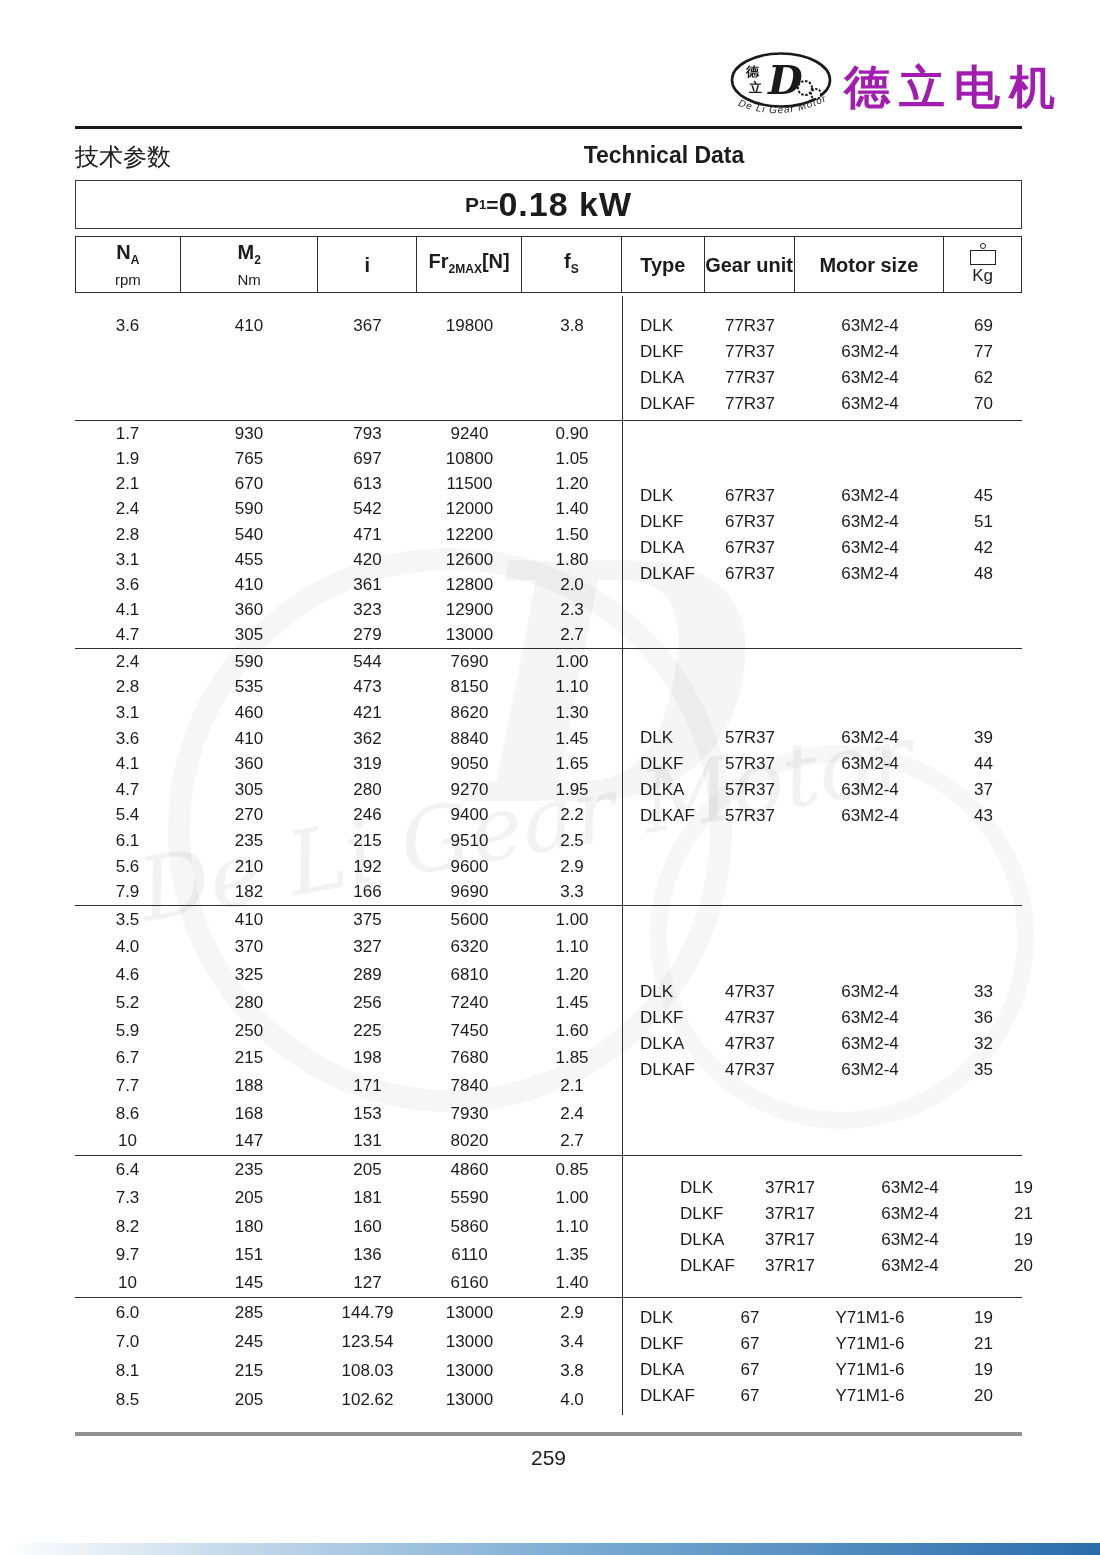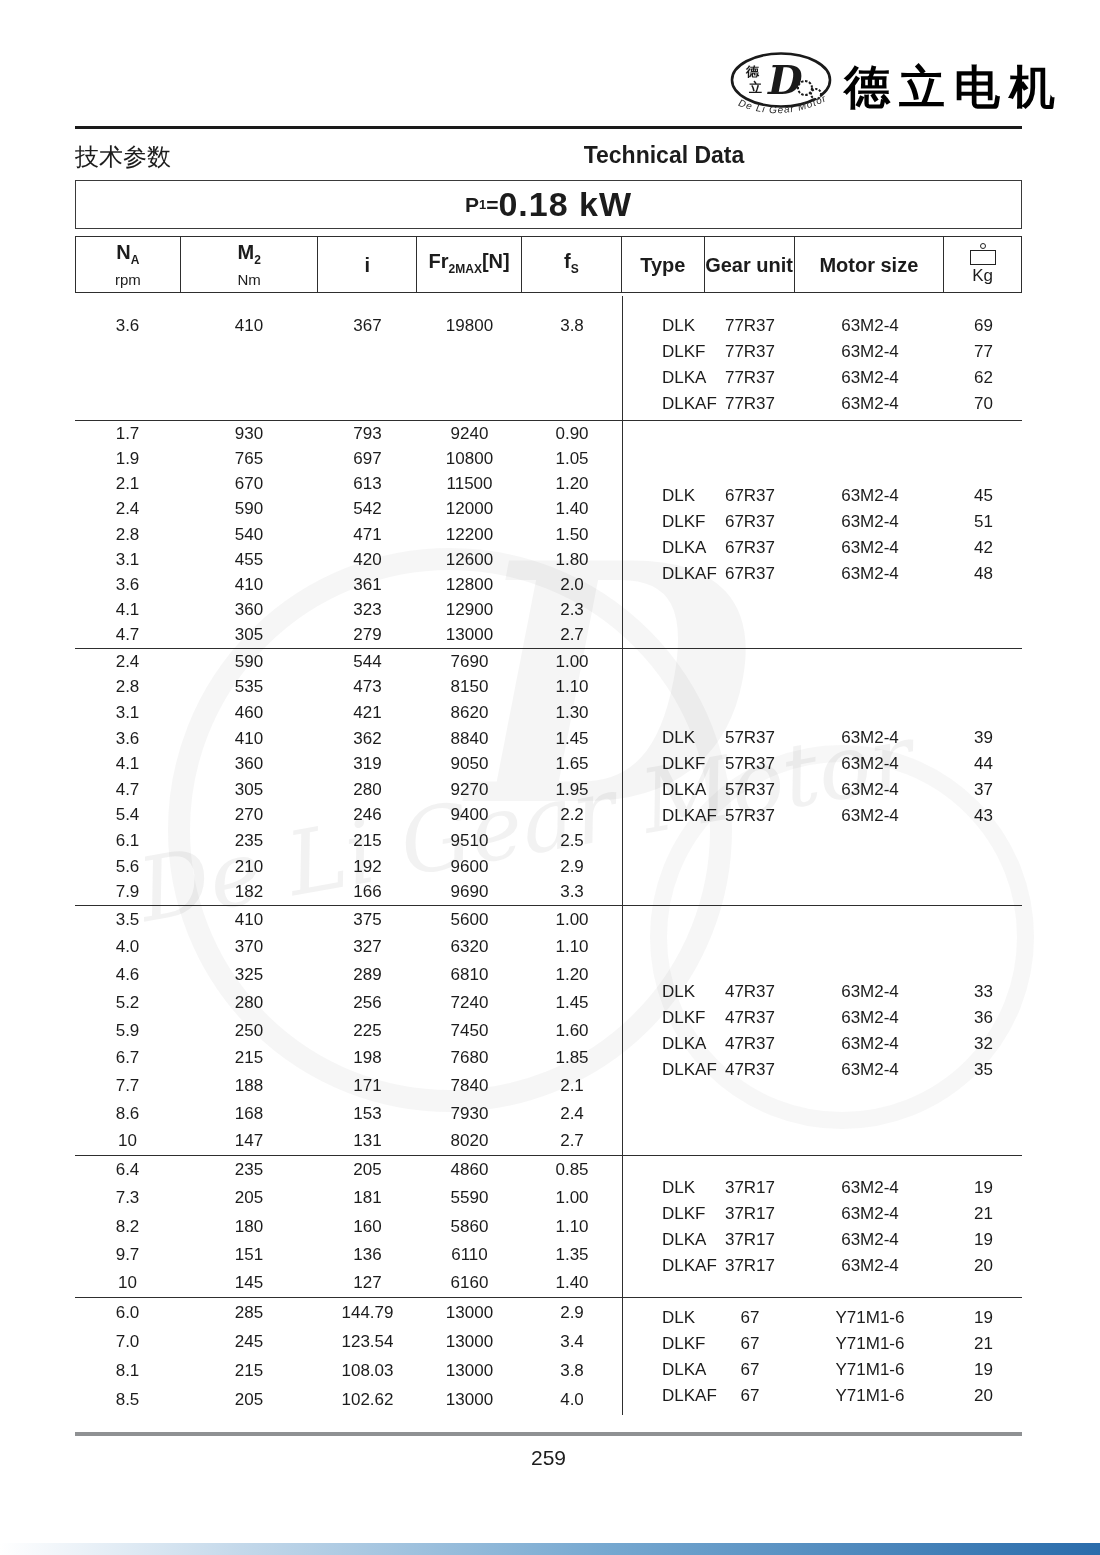--- a/index.html
+++ b/index.html
@@ -3,21 +3,21 @@
 <meta charset="utf-8">
 <style>
   html,body{margin:0;padding:0;background:#e9e9e9;}
   #page{
     position:relative;width:1100px;height:1555px;margin:0 auto;background:#ffffff;
     font-family:"Liberation Sans",sans-serif;color:#1c1c1c;overflow:hidden;
   }
   
   .brand-wrap{position:absolute;top:50px;left:728px;display:flex;align-items:center;}
   .brand-name{font-family:"DejaVu Serif",serif;font-weight:bold;font-size:46px;
-    letter-spacing:9px;margin-left:10px;white-space:nowrap;color:#000000;}
+    letter-spacing:9px;margin-left:10px;white-space:nowrap;color:#a21caf;}
   .head-rule{position:absolute;top:126px;left:75px;width:947px;height:2.6px;background:#1a1a1a;}
   .sec-title-cn{position:absolute;top:141px;left:75px;font-size:24px;font-weight:normal;}
   .sec-title-en{position:absolute;top:142px;left:544px;width:240px;text-align:center;
     font-size:23px;font-weight:bold;}
   
   .power-box{position:absolute;top:180px;left:75px;width:947px;height:49px;
     border:1.6px solid #3a3a3a;display:flex;align-items:center;justify-content:center;
     box-sizing:border-box;}
   .power-small{font-size:21px;font-weight:bold;}
   .power-sub{font-size:13px;font-weight:bold;}
@@ -43,21 +43,21 @@
   .vline{position:absolute;left:547px;top:0;bottom:0;width:1.4px;background:#2e2e2e;}
   .block{display:flex;box-sizing:border-box;}
   .block + .block{border-top:1.4px solid #2e2e2e;}
   .block-left{width:547px;display:flex;flex-direction:column;justify-content:center;box-sizing:border-box;}
   .block-right{width:400px;display:flex;flex-direction:column;justify-content:center;box-sizing:border-box;}
   .drow{display:flex;flex:1;align-items:center;}
   .vrow{display:flex;flex:0 0 26px;align-items:center;}
   .block.align-top .block-left,.block.align-top .block-right{justify-content:flex-start;padding-top:17px;}
   .block.align-top .drow{flex:0 0 26px;}
   .dcell{display:block;text-align:center;font-size:17px;white-space:nowrap;box-sizing:border-box;}
-  .dcell.c-type{text-align:left;padding-left:40px;}
+  .dcell.c-type{text-align:left;padding-left:18px;}
   
   .foot-rule{position:absolute;top:1432px;left:75px;width:947px;height:4px;background:#8f9193;}
   .page-num{position:absolute;top:1446px;left:75px;width:947px;text-align:center;font-size:21px;}
   .bottom-bar{position:absolute;left:0;bottom:0;width:1100px;height:12px;
     background:linear-gradient(90deg,#ffffff 0%,#c3d8ea 22%,#76a8d0 55%,#2a6cab 100%);}
   
   .watermark{position:absolute;inset:0;overflow:hidden;pointer-events:none;}
   .wm-circle1{position:absolute;left:168px;top:548px;width:520px;height:520px;
     border:22px solid rgba(100,100,100,0.06);border-radius:50%;}
   .wm-circle2{position:absolute;left:650px;top:745px;width:350px;height:350px;
@@ -462,21 +462,21 @@
             <span class="dcell c-kg">32</span>
           </div>
           <div class="vrow">
             <span class="dcell c-type">DLKAF</span>
             <span class="dcell c-gear">47R37</span>
             <span class="dcell c-motor">63M2-4</span>
             <span class="dcell c-kg">35</span>
           </div>
         </div>
       </div>
-      <div class="block" style="height: 142px;">
+      <div class="block" style="height: 142px; gap: 40px;">
         <div class="block-left">
           <div class="drow">
             <span class="dcell c-na">6.4</span>
             <span class="dcell c-m2">235</span>
             <span class="dcell c-i">205</span>
             <span class="dcell c-fr">4860</span>
             <span class="dcell c-fs">0.85</span>
           </div>
           <div class="drow">
             <span class="dcell c-na">7.3</span>

